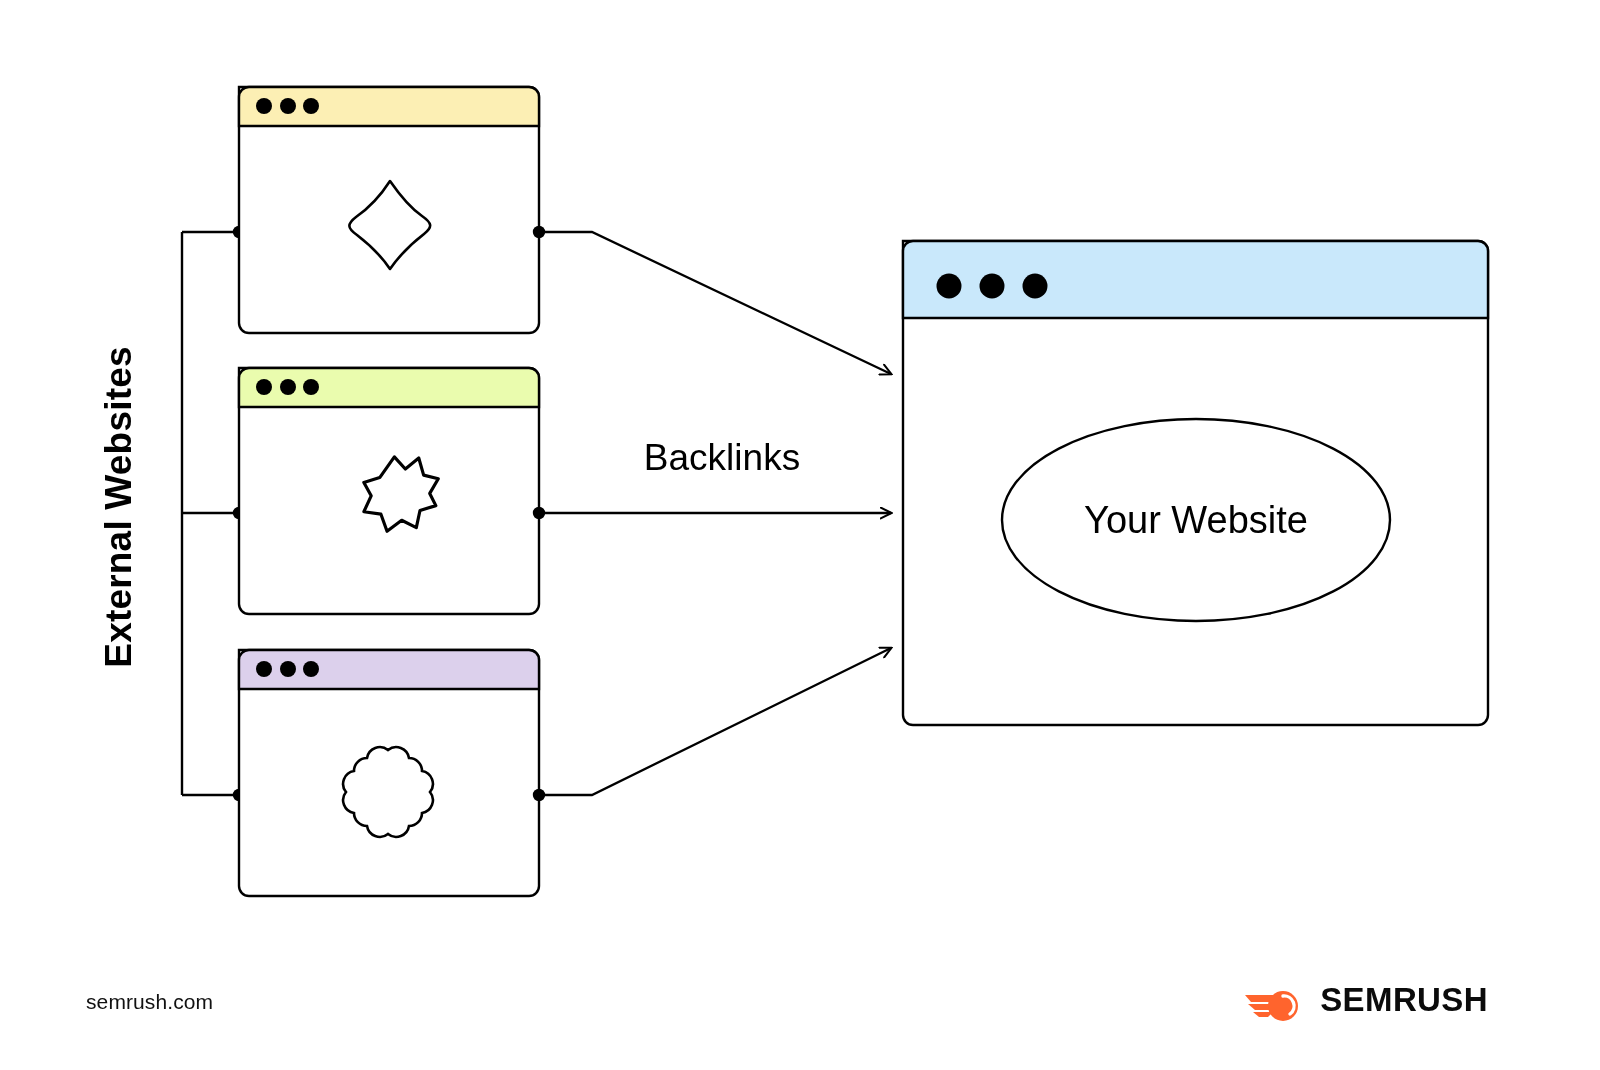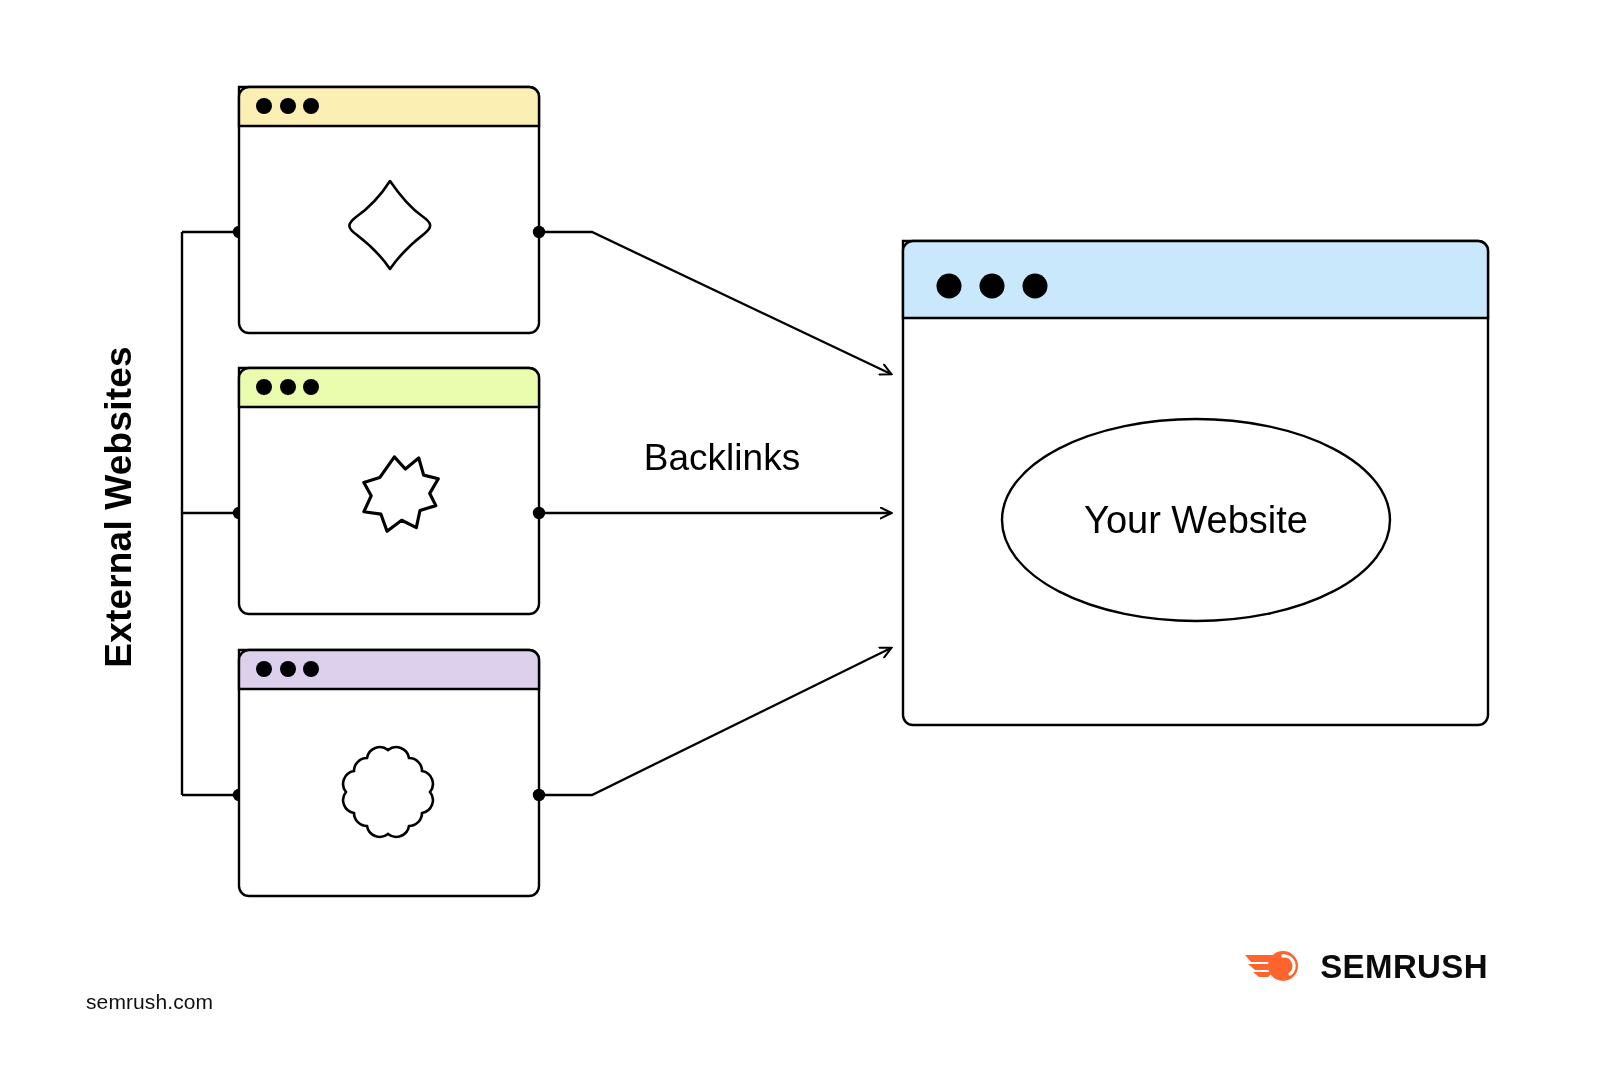--- a/index.html
+++ b/index.html
@@ -47,23 +47,23 @@
     left: 86px;
     top: 990px;
     font-size: 21px;
     color: #111111;
     font-family: "Liberation Sans", sans-serif;
     letter-spacing: 0.1px;
   }
   .brand {
     position: absolute;
     right: 112px;
-    top: 943px;
+    top: 983px;
     display: flex;
-    align-items: flex-end;
+    align-items: flex-start;
     gap: 13px;
   }
   .brand-wordmark {
     font-size: 33px;
     font-weight: 700;
     letter-spacing: 0.4px;
     color: #0b0b0b;
     line-height: 1;
     font-family: "Liberation Sans", sans-serif;
   }

